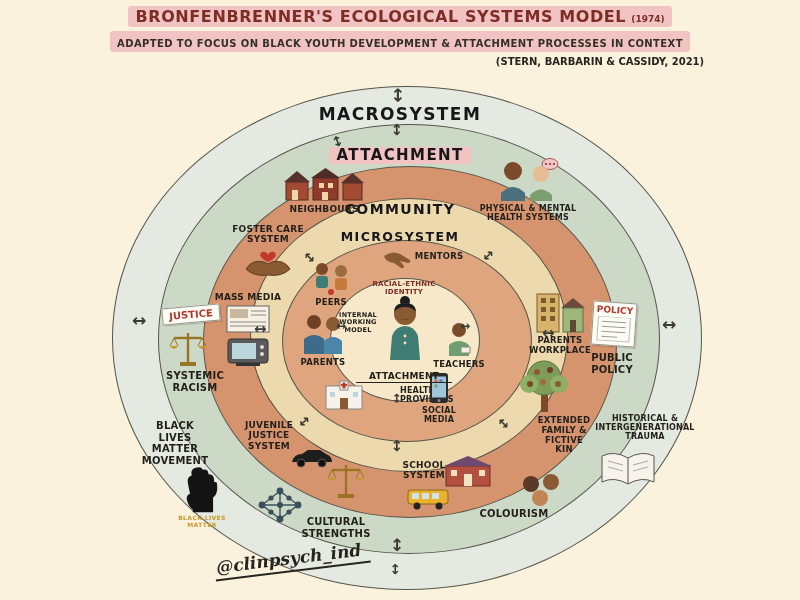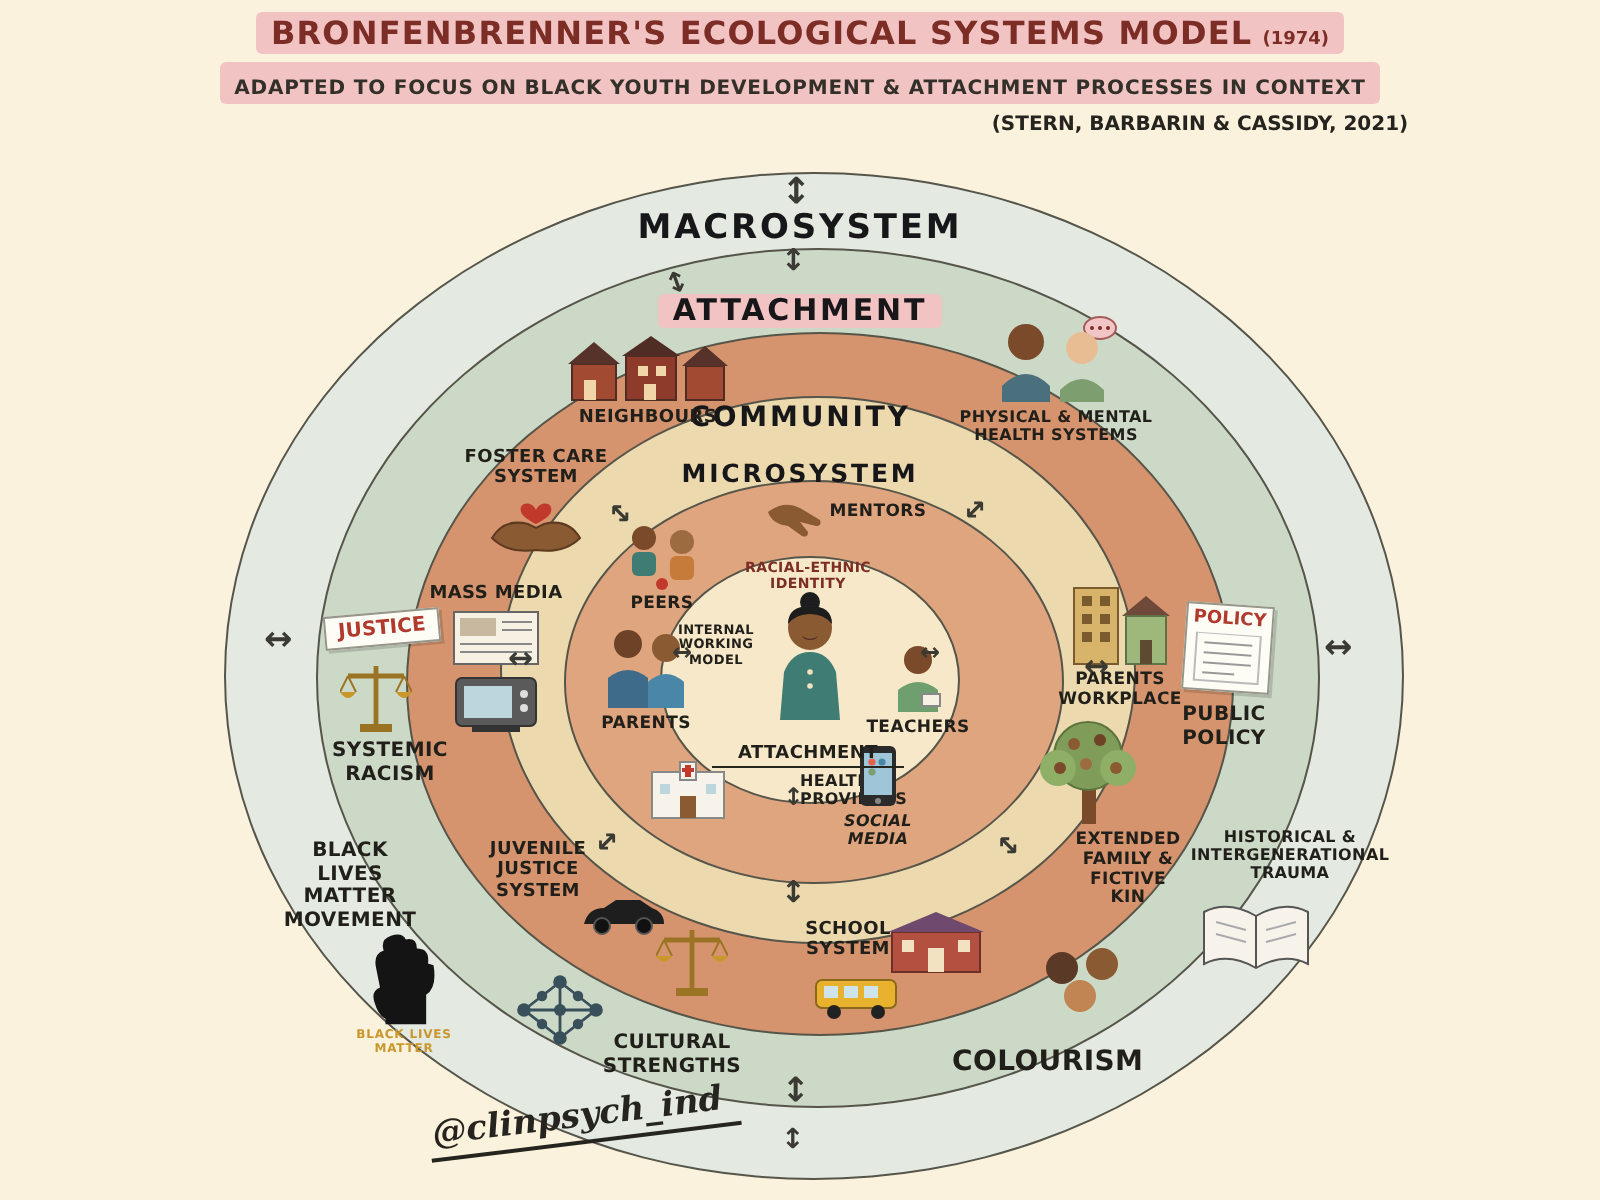--- a/index.html
+++ b/index.html
@@ -249,21 +249,21 @@
 
   <div class="item" style="left:416px;top:372px;width:46px;">
     <svg width="20" height="32" viewBox="0 0 20 32">
       <rect x="1" y="1" width="18" height="30" rx="3" fill="#2b2b2b"></rect>
       <rect x="3" y="4.5" width="14" height="21" fill="#9fc6d8"></rect>
       <circle cx="7" cy="9" r="1.8" fill="#e8604c"></circle>
         <circle cx="12" cy="9" r="1.8" fill="#4a86a8"></circle>
         <circle cx="7" cy="14" r="1.8" fill="#7d9e6f"></circle>
       <circle cx="10" cy="28.5" r="1.5" fill="#888"></circle>
     </svg>
-    <div class="lbl" style="font-size:8px;font-style:italic;">SOCIAL MEDIA</div>
+    <div class="lbl" style="font-size:8px;">SOCIAL MEDIA</div>
   </div>
 
   <div class="abs" style="left:364px;top:280px;width:80px;">
     <div class="lbl" style="font-size:7px;color:#7c2d26;">RACIAL-ETHNIC IDENTITY</div>
   </div>
   <svg class="abs" style="left:383px;top:296px;" width="44" height="66" viewBox="0 0 44 66">
     <circle cx="22" cy="5" r="5" fill="#1d1d1d"></circle>
     <circle cx="22" cy="18" r="11" fill="#8a5a33"></circle>
     <path d="M11 16 Q11 7 22 7 Q33 7 33 16 Q29 11 22 11 Q15 11 11 16 Z" fill="#1d1d1d"></path>
     <path d="M22 24 Q19 24 18 22 Q22 25 26 22 Q25 24 22 24 Z" fill="#4f2c24"></path>
@@ -321,21 +321,21 @@
     <line x1="33" y1="15" x2="48" y2="11" stroke="#aaa"></line>
       <line x1="33" y1="21" x2="48" y2="17" stroke="#aaa"></line>
   </svg>
 
   <svg class="abs" style="left:520px;top:474px;" width="48" height="34" viewBox="0 0 48 34">
     <circle cx="11" cy="10" r="8" fill="#5a3a26"></circle>
     <circle cx="31" cy="8" r="8" fill="#8a5a33"></circle>
     <circle cx="20" cy="24" r="8" fill="#c08552"></circle>
   </svg>
   <div class="abs" style="left:476px;top:508px;width:76px;">
-    <div class="lbl" style="font-size:14px;margin-top:15px;">COLOURISM</div>
+    <div class="lbl" style="font-size:10px;">COLOURISM</div>
   </div>
 
   <svg class="abs" style="left:258px;top:486px;" width="44" height="38" viewBox="0 0 44 38">
     <g stroke="#39505a" stroke-width="1.4">
       <line x1="22" y1="5" x2="4" y2="19"></line>
         <line x1="22" y1="5" x2="40" y2="19"></line>
       <line x1="4" y1="19" x2="22" y2="33"></line>
         <line x1="40" y1="19" x2="22" y2="33"></line>
       <line x1="22" y1="5" x2="22" y2="33"></line>
         <line x1="4" y1="19" x2="40" y2="19"></line>

